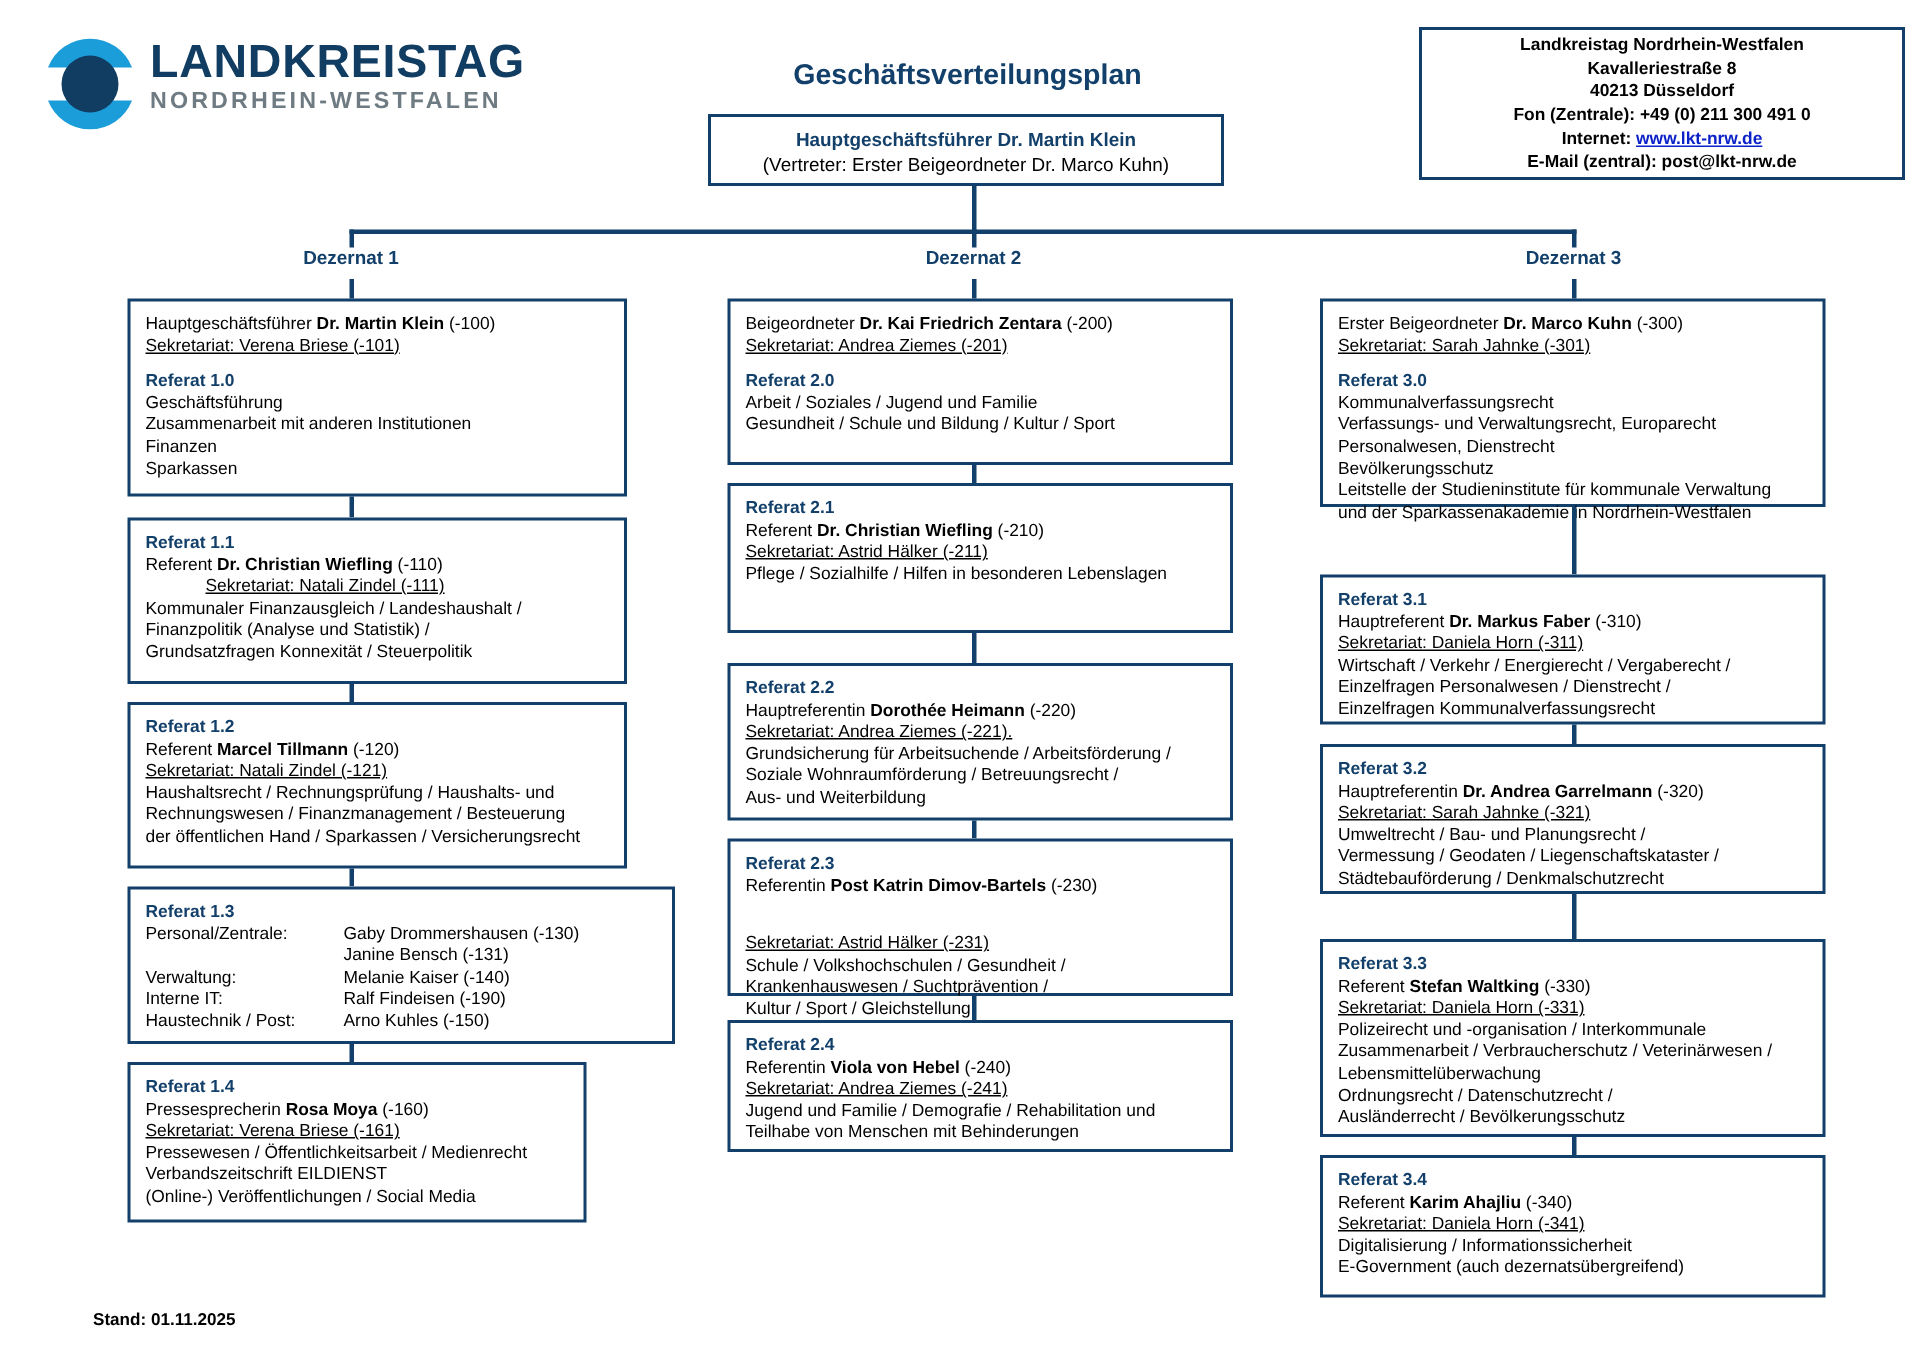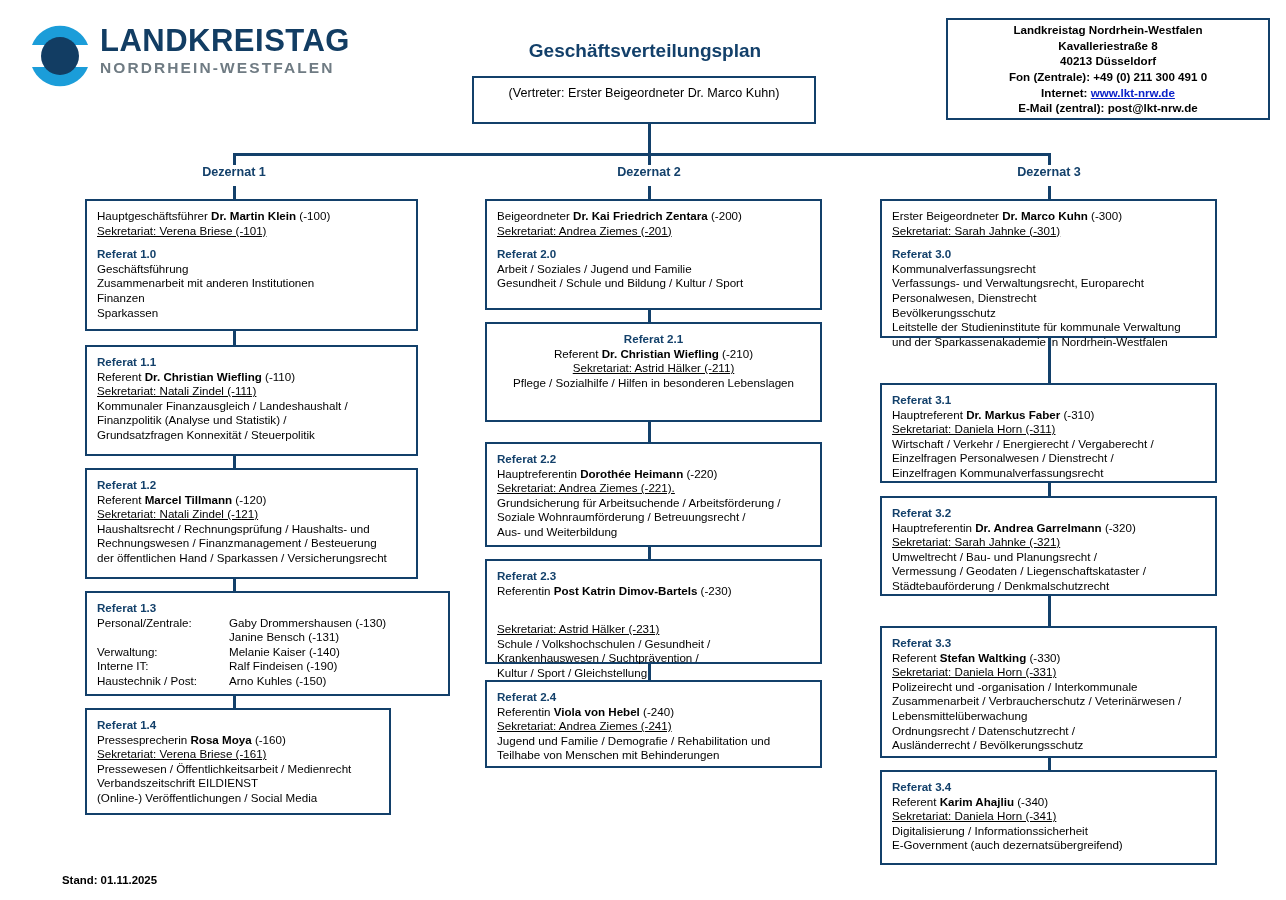--- a/index.html
+++ b/index.html
@@ -121,20 +121,21 @@
 
   <div class="dez-label" style="left:134px;top:165px;">Dezernat 1</div>
   <div class="dez-label" style="left:549px;top:165px;">Dezernat 2</div>
   <div class="dez-label" style="left:949px;top:165px;">Dezernat 3</div>
 
   <div class="vline" style="left:233px;top:186px;height:14px;"></div>
   <div class="vline" style="left:648px;top:186px;height:14px;"></div>
   <div class="vline" style="left:1048px;top:186px;height:14px;"></div>
 
   <div class="box" id="rootbox">
+    <div class="l1">Hauptgeschäftsführer Dr. Martin Klein</div>
     <div class="l2">(Vertreter: Erster Beigeordneter Dr. Marco Kuhn)</div>
   </div>
 
   <div class="box" style="left:85px;top:199px;width:333px;height:132px;">
     <div>
       <span>Hauptgeschäftsführer </span><span class="nm">Dr. Martin Klein</span><span> (-100)</span>
     </div>
     <div class="sek" style="display:inline-block;">Sekretariat: Verena Briese (-101)</div>
     <div class="gap"></div>
     <div class="hdr">Referat 1.0</div>
@@ -143,21 +144,21 @@
     <div>Finanzen</div>
     <div>Sparkassen</div>
   </div>
   <div class="vline" style="left:233px;top:331px;height:14px;"></div>
 
   <div class="box" style="left:85px;top:345px;width:333px;height:111px;">
     <div class="hdr">Referat 1.1</div>
     <div>
       <span>Referent </span><span class="nm">Dr. Christian Wiefling</span><span> (-110)</span>
     </div>
-    <div class="sek" style="display:inline-block;">Sekretariat: Natali Zindel (-111)</div>
+    <div class="sek" style="display:inline-block;margin-left:40px;">Sekretariat: Natali Zindel (-111)</div>
     <div>Kommunaler Finanzausgleich / Landeshaushalt /</div>
     <div>Finanzpolitik (Analyse und Statistik) /</div>
     <div>Grundsatzfragen Konnexität / Steuerpolitik</div>
   </div>
   <div class="vline" style="left:233px;top:456px;height:12px;"></div>
 
   <div class="box" style="left:85px;top:468px;width:333px;height:111px;">
     <div class="hdr">Referat 1.2</div>
     <div>
       <span>Referent </span><span class="nm">Marcel Tillmann</span><span> (-120)</span>
@@ -202,21 +203,21 @@
       <span>Beigeordneter </span><span class="nm">Dr. Kai Friedrich Zentara</span><span> (-200)</span>
     </div>
     <div class="sek" style="display:inline-block;">Sekretariat: Andrea Ziemes (-201)</div>
     <div class="gap"></div>
     <div class="hdr">Referat 2.0</div>
     <div>Arbeit / Soziales / Jugend und Familie</div>
     <div>Gesundheit / Schule und Bildung / Kultur / Sport</div>
   </div>
   <div class="vline" style="left:648px;top:310px;height:12px;"></div>
 
-  <div class="box" style="left:485px;top:322px;width:337px;height:100px;text-align:center;">
+  <div class="box" style="left:485px;top:322px;width:337px;height:100px;">
     <div class="hdr">Referat 2.1</div>
     <div>
       <span>Referent </span><span class="nm">Dr. Christian Wiefling</span><span> (-210)</span>
     </div>
     <div class="sek" style="display:inline-block;">Sekretariat: Astrid Hälker (-211)</div>
     <div>Pflege / Sozialhilfe / Hilfen in besonderen Lebenslagen</div>
   </div>
   <div class="vline" style="left:648px;top:422px;height:20px;"></div>
 
   <div class="box" style="left:485px;top:442px;width:337px;height:105px;">

